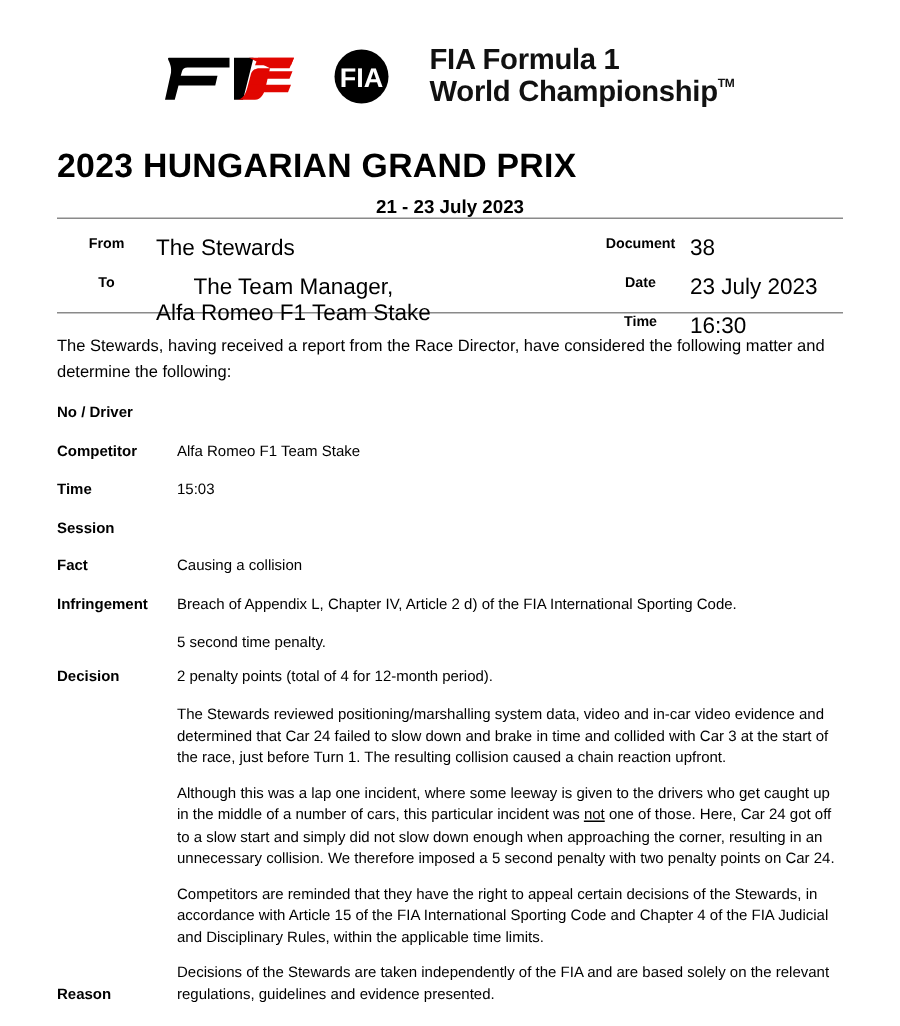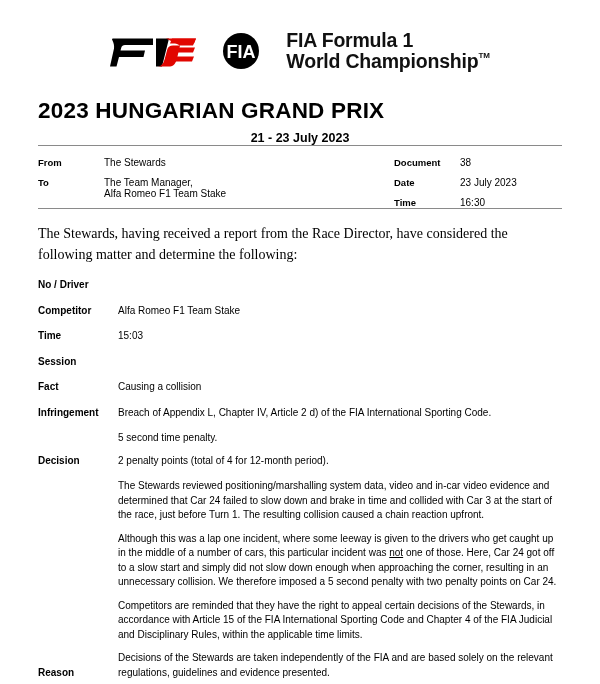--- a/index.html
+++ b/index.html
@@ -82,50 +82,50 @@
   }
   .rule-1 { margin-top: 17px; }
   .rule-2 { margin-top: 12px; }
 
   
   .meta {
     display: flex;
     padding: 11px 0 0 0;
     height: 62px;
     box-sizing: border-box;
+    text-align: center;
   }
   .meta-left {
     width: 300px;
     flex: none;
   }
   .meta-right {
     flex: 1;
     padding-left: 56px;
   }
   .meta-row {
     display: flex;
     margin-bottom: 9px;
   }
   .meta-label {
     width: 66px;
     flex: none;
     font-weight: bold;
     font-size: 9.5px;
   }
   .meta-value {
-    font-size: 10px;
+    font-size: 15px;
   }
   .meta-value .line2 { display: block; }
 
   
   .intro {
-    font-size: 14px;
+    font-size: 11px;
     line-height: 1.5;
     padding-top: 14px;
-    font-family: Liberation Serif, serif;
   }
 
   
   .fields { margin-top: 13px; }
   .field-row {
     display: flex;
     align-items: flex-end;
     margin-bottom: 11px;
   }
   .field-label {

